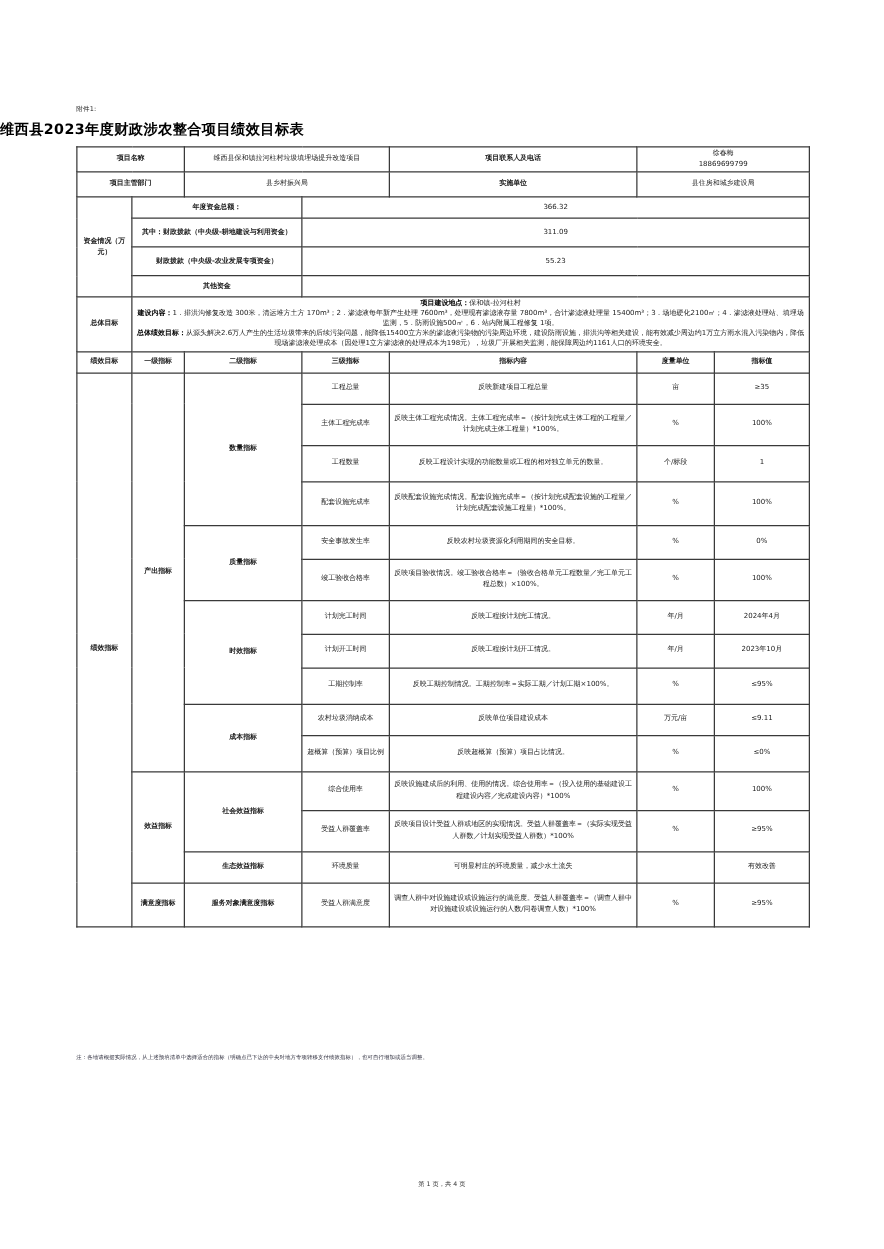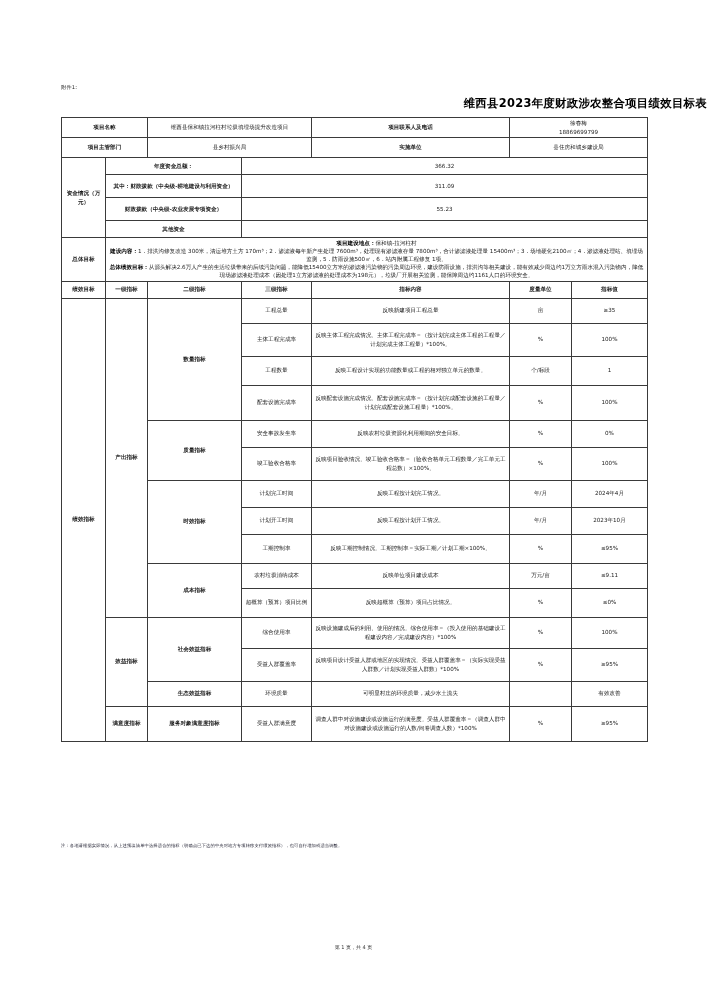--- a/index.html
+++ b/index.html
@@ -28,21 +28,21 @@
     top: 84px;
     font-size: 5.2px;
     color: #1a1a1a;
     letter-spacing: 0.2px;
   }
   .doc-title {
     position: absolute;
     left: 0;
     top: 96px;
     width: 707px;
-    text-align: right;
+    text-align: left;
     font-size: 11.4px;
     font-weight: bold;
     letter-spacing: 0.3px;
     color: #000;
   }
   table.main {
     position: absolute;
     left: 61px;
     top: 117px;
     width: 586px;

